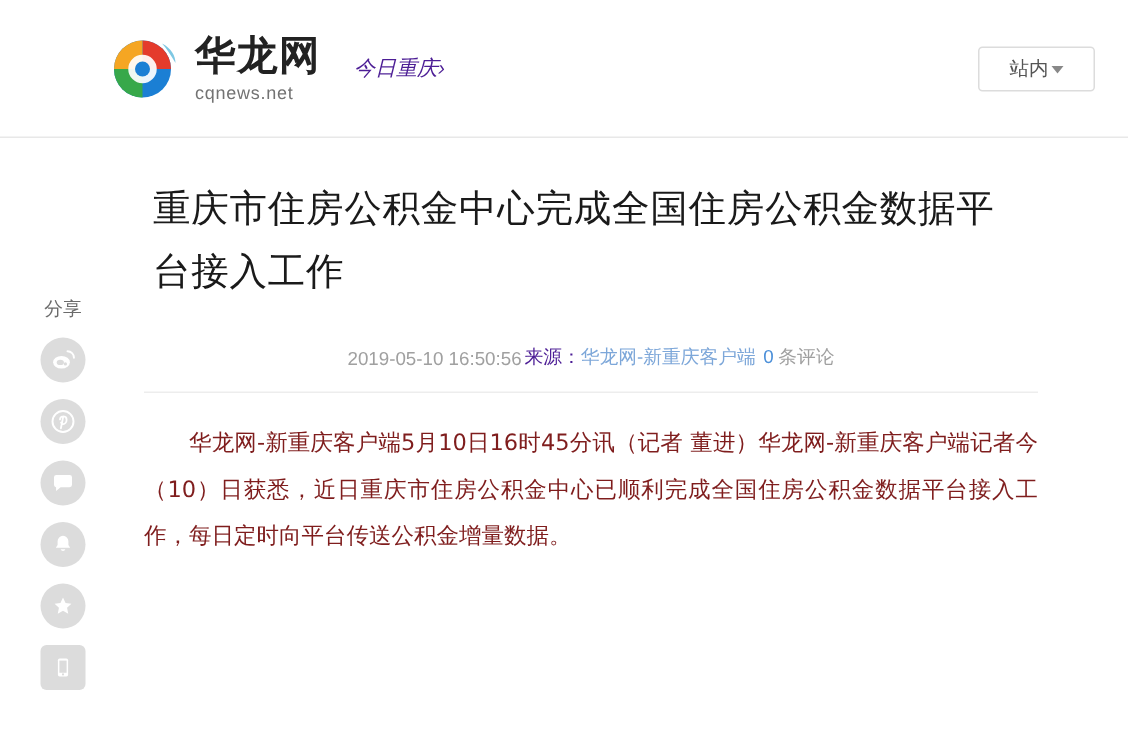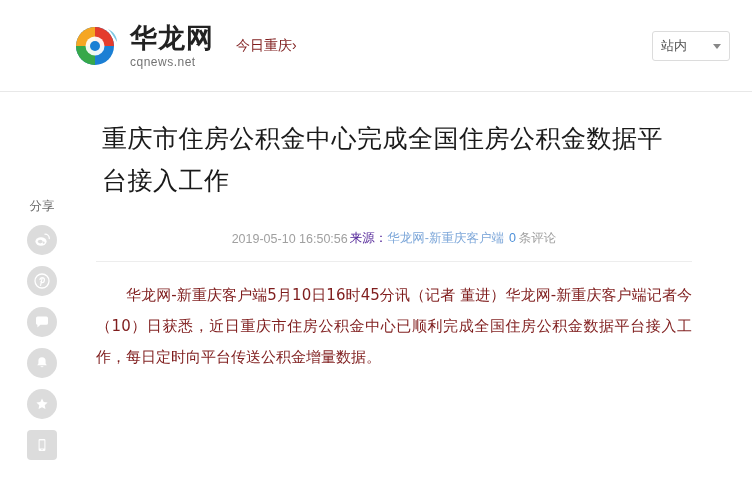--- a/index.html
+++ b/index.html
@@ -53,35 +53,36 @@
   .logo-en {
     font-size: 12px;
     color: #737373;
     letter-spacing: 0.5px;
     margin-top: 5px;
     font-family: "Liberation Sans", sans-serif;
   }
   .nav-crumb {
     margin-left: 22px;
     font-size: 14px;
-    color: #7f1d1d;
+    color: #4c1d95;
     white-space: nowrap;
+    font-style: italic;
   }
   .search-box {
     position: absolute;
     right: 22px;
     top: 31px;
     width: 78px;
     height: 30px;
     border: 1px solid #dcdcdc;
     border-radius: 3px;
     display: flex;
     align-items: center;
     justify-content: space-between;
-    padding: 0 8px;
+    padding: 0 20px;
     font-size: 13px;
     color: #555;
     background: #fff;
   }
   .caret-down {
     width: 0; height: 0;
     border-left: 4px solid transparent;
     border-right: 4px solid transparent;
     border-top: 5px solid #888;
   }

